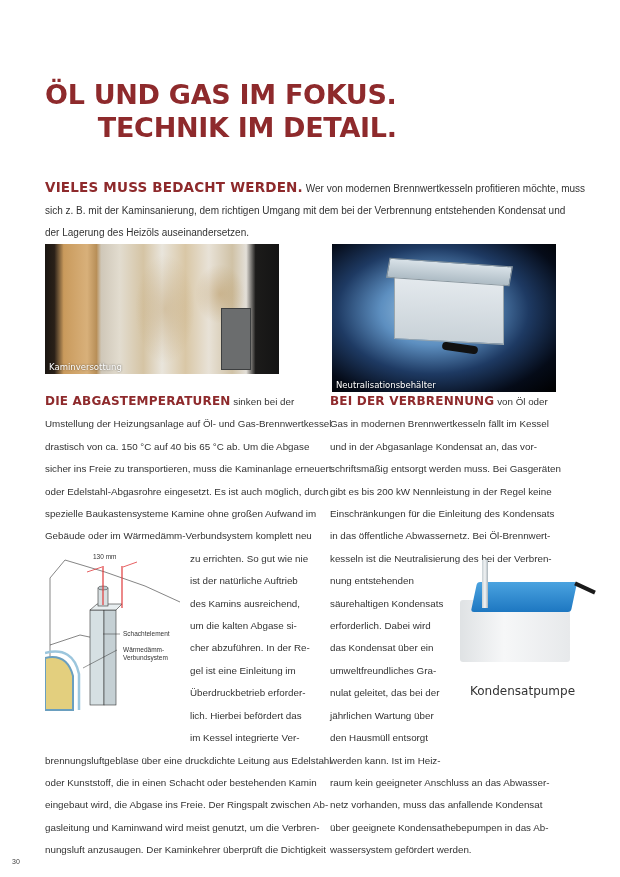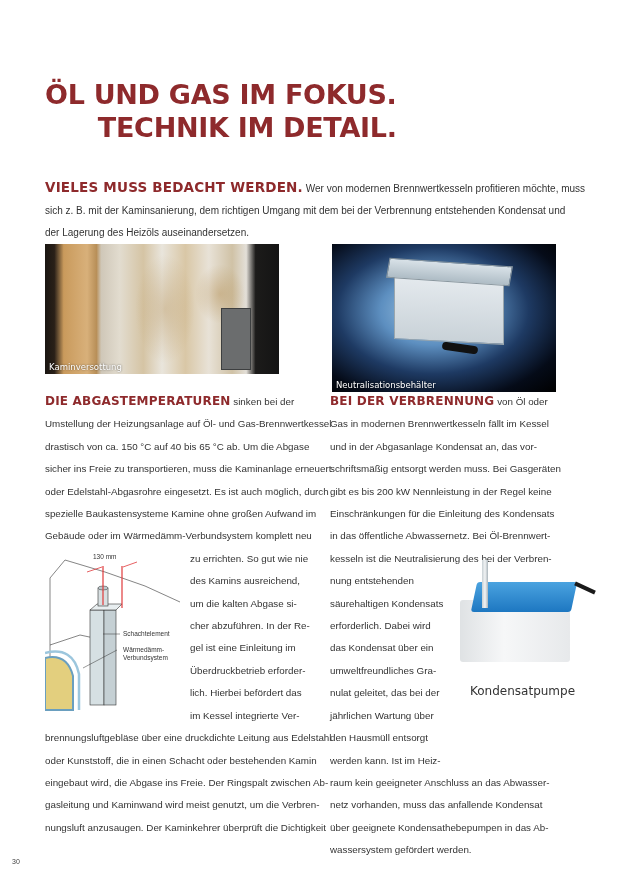--- a/index.html
+++ b/index.html
@@ -107,20 +107,21 @@
 
 <div class="col col-left">
   <div class="line"><span class="h-inline">DIE ABGASTEMPERATUREN</span><span> sinken bei der</span></div>
   <div class="line">Umstellung der Heizungsanlage auf Öl- und Gas-Brennwertkessel</div>
   <div class="line">drastisch von ca. 150 °C auf 40 bis 65 °C ab. Um die Abgase</div>
   <div class="line">sicher ins Freie zu transportieren, muss die Kaminanlage erneuert</div>
   <div class="line">oder Edelstahl-Abgasrohre eingesetzt. Es ist auch möglich, durch</div>
   <div class="line">spezielle Baukastensysteme Kamine ohne großen Aufwand im</div>
   <div class="line">Gebäude oder im Wärmedämm-Verbundsystem komplett neu</div>
   <div class="line indent-left">zu errichten. So gut wie nie</div>
+  <div class="line indent-left">ist der natürliche Auftrieb</div>
   <div class="line indent-left">des Kamins ausreichend,</div>
   <div class="line indent-left">um die kalten Abgase si-</div>
   <div class="line indent-left">cher abzuführen. In der Re-</div>
   <div class="line indent-left">gel ist eine Einleitung im</div>
   <div class="line indent-left">Überdruckbetrieb erforder-</div>
   <div class="line indent-left">lich. Hierbei befördert das</div>
   <div class="line indent-left">im Kessel integrierte Ver-</div>
   <div class="line">brennungsluftgebläse über eine druckdichte Leitung aus Edelstahl</div>
   <div class="line">oder Kunststoff, die in einen Schacht oder bestehenden Kamin</div>
   <div class="line">eingebaut wird, die Abgase ins Freie. Der Ringspalt zwischen Ab-</div>

